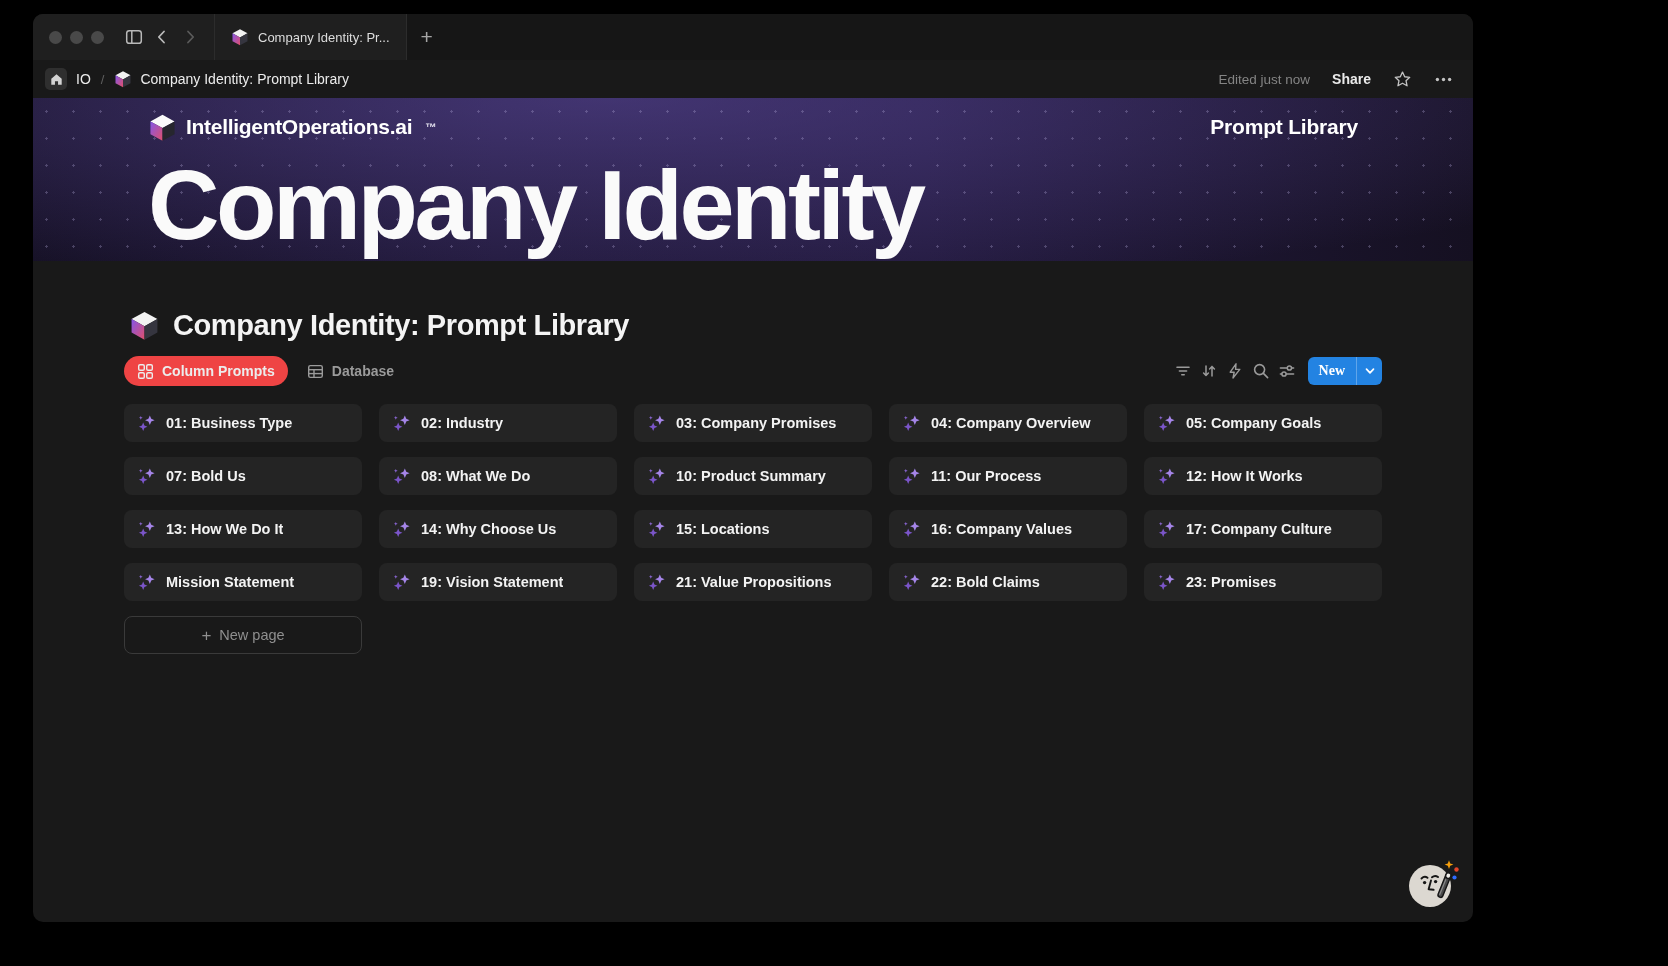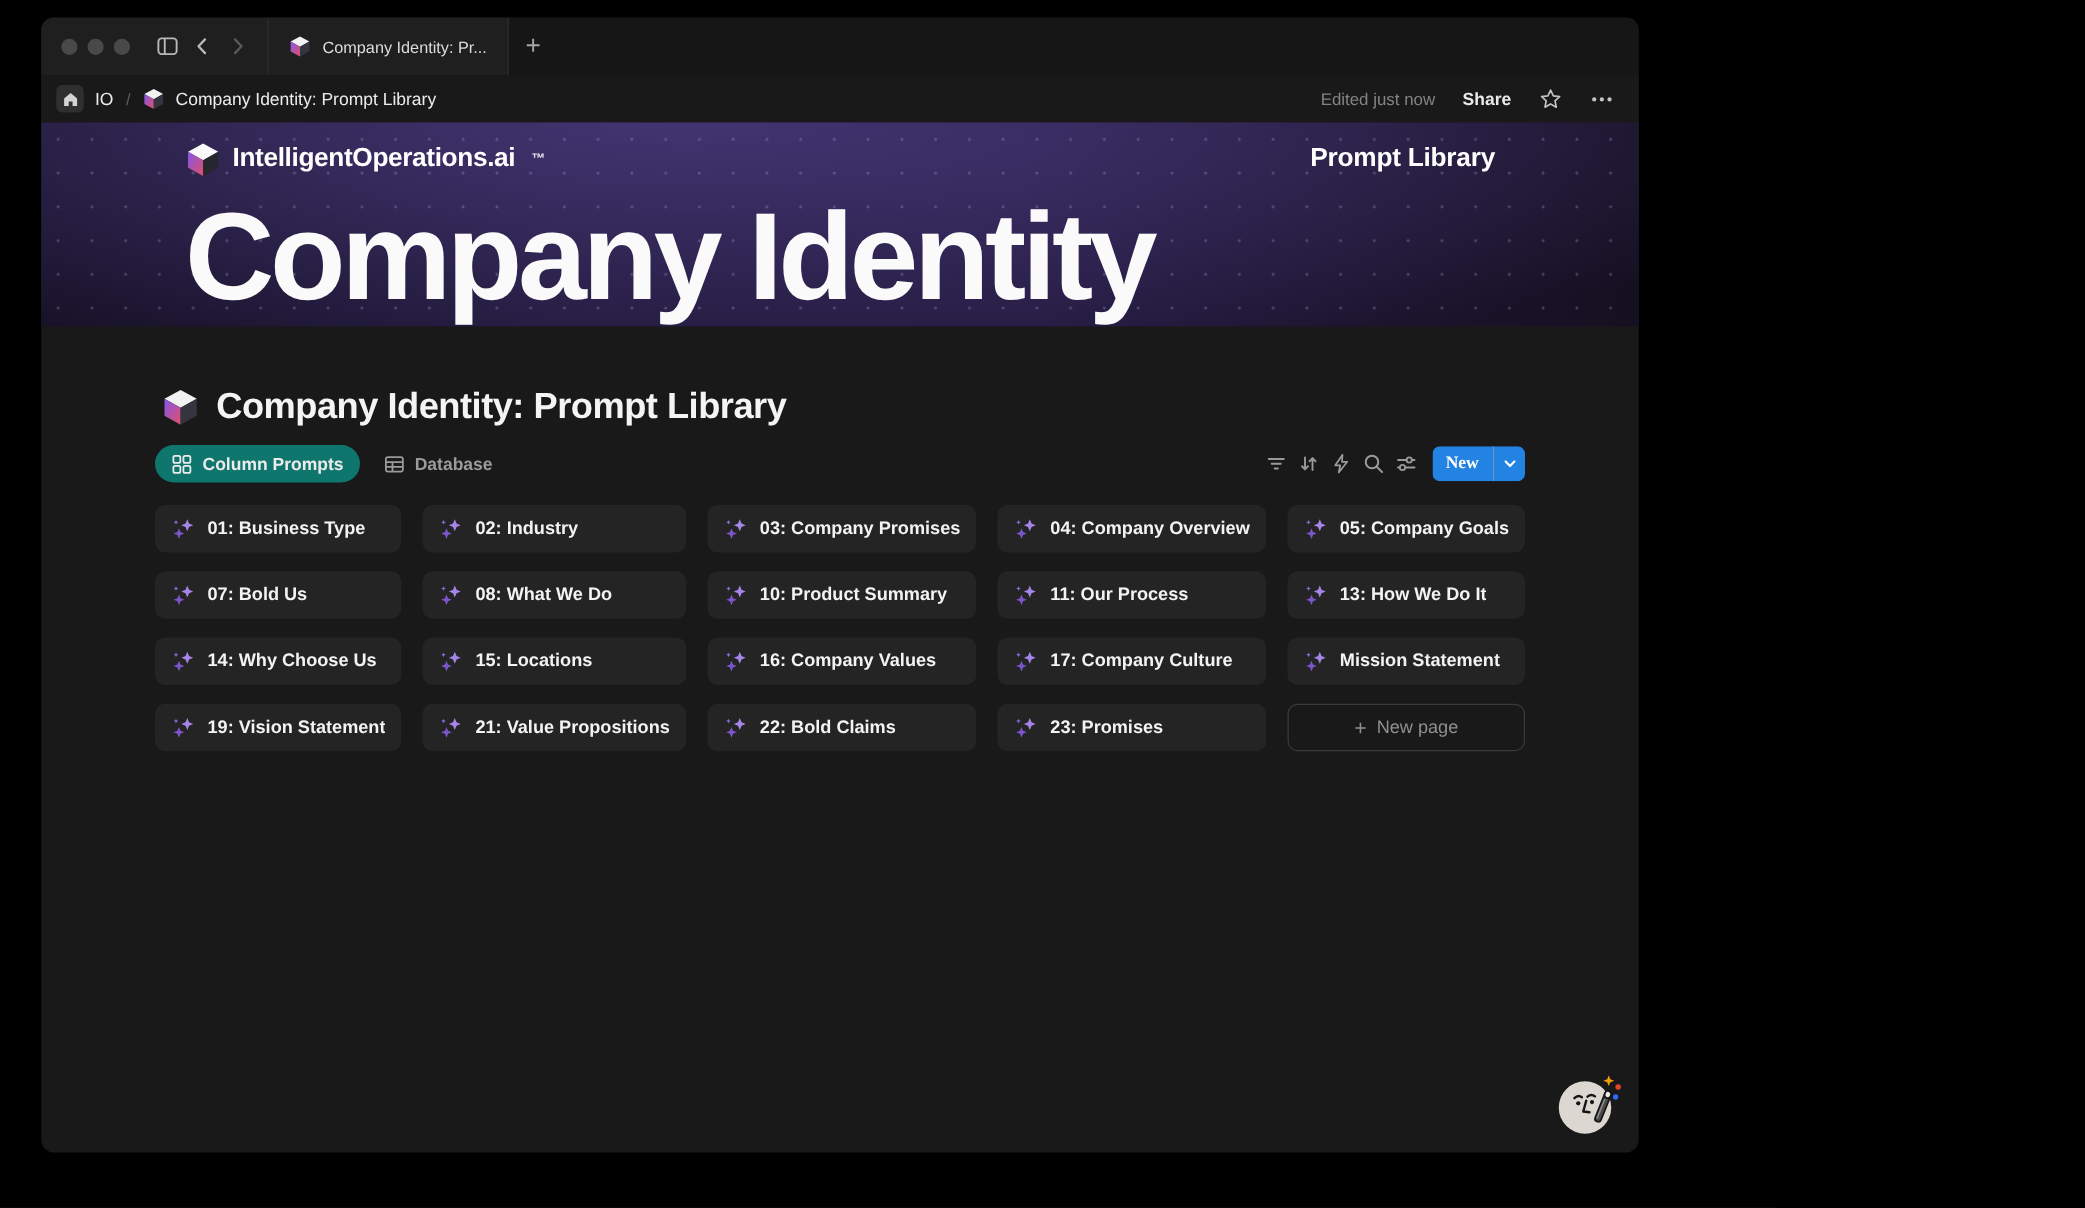--- a/index.html
+++ b/index.html
@@ -1,19 +1,19 @@
 <!DOCTYPE html>
 <html style="--accent: #2383e2;"><head>
 <meta charset="utf-8">
 <style>
   * { margin:0; padding:0; box-sizing:border-box; }
   html,body { width:1668px; height:966px; background:#000; font-family:"Liberation Sans", sans-serif; overflow:hidden; }
 
   .window{
-    position:absolute; left:33px; top:14px; width:1278px; height:908px;
+    position:absolute; left:33px; top:14px; width:1440px; height:908px;
     background:#191919; border-radius:10px; overflow:hidden;
     display:flex; flex-direction:column; color:#e9e9e9;
   }
 
   
   .tabbar{ height:46px; background:#161616; display:flex; align-items:stretch; flex:none; }
   .tabbar-left{ display:flex; align-items:center; background:#1f1f1f; padding:0 0 0 16px; }
   .traffic{ display:flex; gap:8px; margin-right:16px; }
   .traffic span{ width:13px; height:13px; border-radius:50%; background:#494949; display:block; }
   .chrome-btn{ background:none; border:none; color:#b9b9b9; width:28px; height:30px; display:flex; align-items:center; justify-content:center; cursor:pointer; }
@@ -60,21 +60,21 @@
   
   .content{ flex:1; padding:48px 91px 0; position:relative; }
   .page-head{ display:flex; align-items:center; gap:13px; margin-left:5px; }
   .page-head .cube{ width:31px; height:31px; }
   .page-title{ font-size:29px; font-weight:700; color:#f4f4f4; letter-spacing:-0.4px; }
 
   .views-row{ display:flex; align-items:center; margin-top:13px; height:32px; }
   .viewtab{ display:flex; align-items:center; gap:8px; height:30px; padding:0 13px;
     border:none; background:none; border-radius:15px; font-size:14px; font-weight:600;
     color:#9b9b9b; cursor:pointer; font-family:inherit; }
-  .viewtab.active{ background:#0f766e; color:#ececec; }
+  .viewtab.active{ background:#ef4444; color:#ececec; }
   .viewtab + .viewtab{ margin-left:6px; }
 
   .toolbar{ margin-left:auto; display:flex; align-items:center; gap:0;font-family:Liberation Serif, serif; }
   .toolbtn{ width:26px; height:26px; border-radius:4px; background:none; border:none;
     color:#9a9a9a; display:flex; align-items:center; justify-content:center; cursor:pointer; }
   .newgroup{ display:flex; margin-left:8px; border-radius:6px; overflow:hidden; }
   .newbtn{ height:28px; padding:0 11px; background:var(--accent,#2383e2); color:#fff; border:none;
     font-size:14px; font-weight:600; cursor:pointer; font-family:inherit; }
   .newdrop{ width:26px; height:28px; background:var(--accent,#2383e2); border:none;
     border-left:1px solid rgba(255,255,255,0.28); color:#fff; display:flex;
@@ -373,20 +373,30 @@
     <span class="card-label">11: Our Process</span>
   </div>
         <div class="card">
     <span class="card-ico">
       <svg width="19" height="19" viewBox="0 0 20 20">
         <path d="M13.5 1.5 L15 5 L18.5 6.5 L15 8 L13.5 11.5 L12 8 L8.5 6.5 L12 5 Z" fill="#a585e8"></path>
         <path d="M6.5 9 L7.8 12.2 L11 13.5 L7.8 14.8 L6.5 18 L5.2 14.8 L2 13.5 L5.2 12.2 Z" fill="#7b55c9"></path>
         <path d="M4 2 L4.6 3.4 L6 4 L4.6 4.6 L4 6 L3.4 4.6 L2 4 L3.4 3.4 Z" fill="#8d68d8"></path>
       </svg>
     </span>
+    <span class="card-label">12: How It Works</span>
+  </div>
+        <div class="card">
+    <span class="card-ico">
+      <svg width="19" height="19" viewBox="0 0 20 20">
+        <path d="M13.5 1.5 L15 5 L18.5 6.5 L15 8 L13.5 11.5 L12 8 L8.5 6.5 L12 5 Z" fill="#a585e8"></path>
+        <path d="M6.5 9 L7.8 12.2 L11 13.5 L7.8 14.8 L6.5 18 L5.2 14.8 L2 13.5 L5.2 12.2 Z" fill="#7b55c9"></path>
+        <path d="M4 2 L4.6 3.4 L6 4 L4.6 4.6 L4 6 L3.4 4.6 L2 4 L3.4 3.4 Z" fill="#8d68d8"></path>
+      </svg>
+    </span>
     <span class="card-label">13: How We Do It</span>
   </div>
         <div class="card">
     <span class="card-ico">
       <svg width="19" height="19" viewBox="0 0 20 20">
         <path d="M13.5 1.5 L15 5 L18.5 6.5 L15 8 L13.5 11.5 L12 8 L8.5 6.5 L12 5 Z" fill="#a585e8"></path>
         <path d="M6.5 9 L7.8 12.2 L11 13.5 L7.8 14.8 L6.5 18 L5.2 14.8 L2 13.5 L5.2 12.2 Z" fill="#7b55c9"></path>
         <path d="M4 2 L4.6 3.4 L6 4 L4.6 4.6 L4 6 L3.4 4.6 L2 4 L3.4 3.4 Z" fill="#8d68d8"></path>
       </svg>
     </span>

